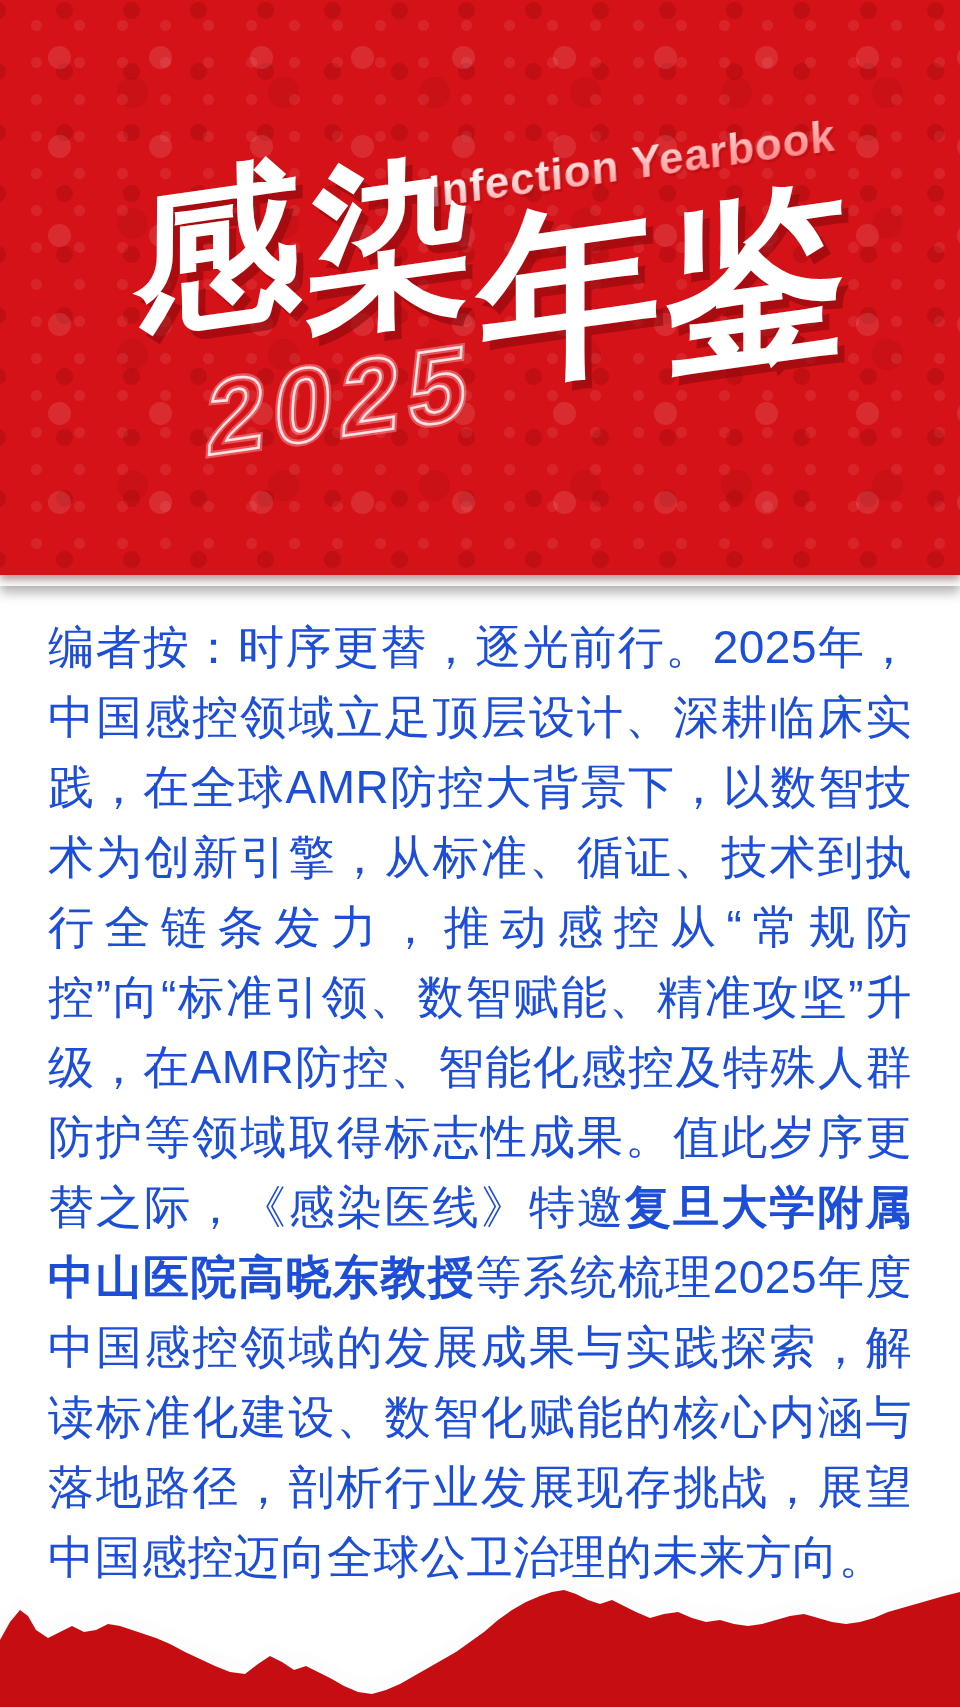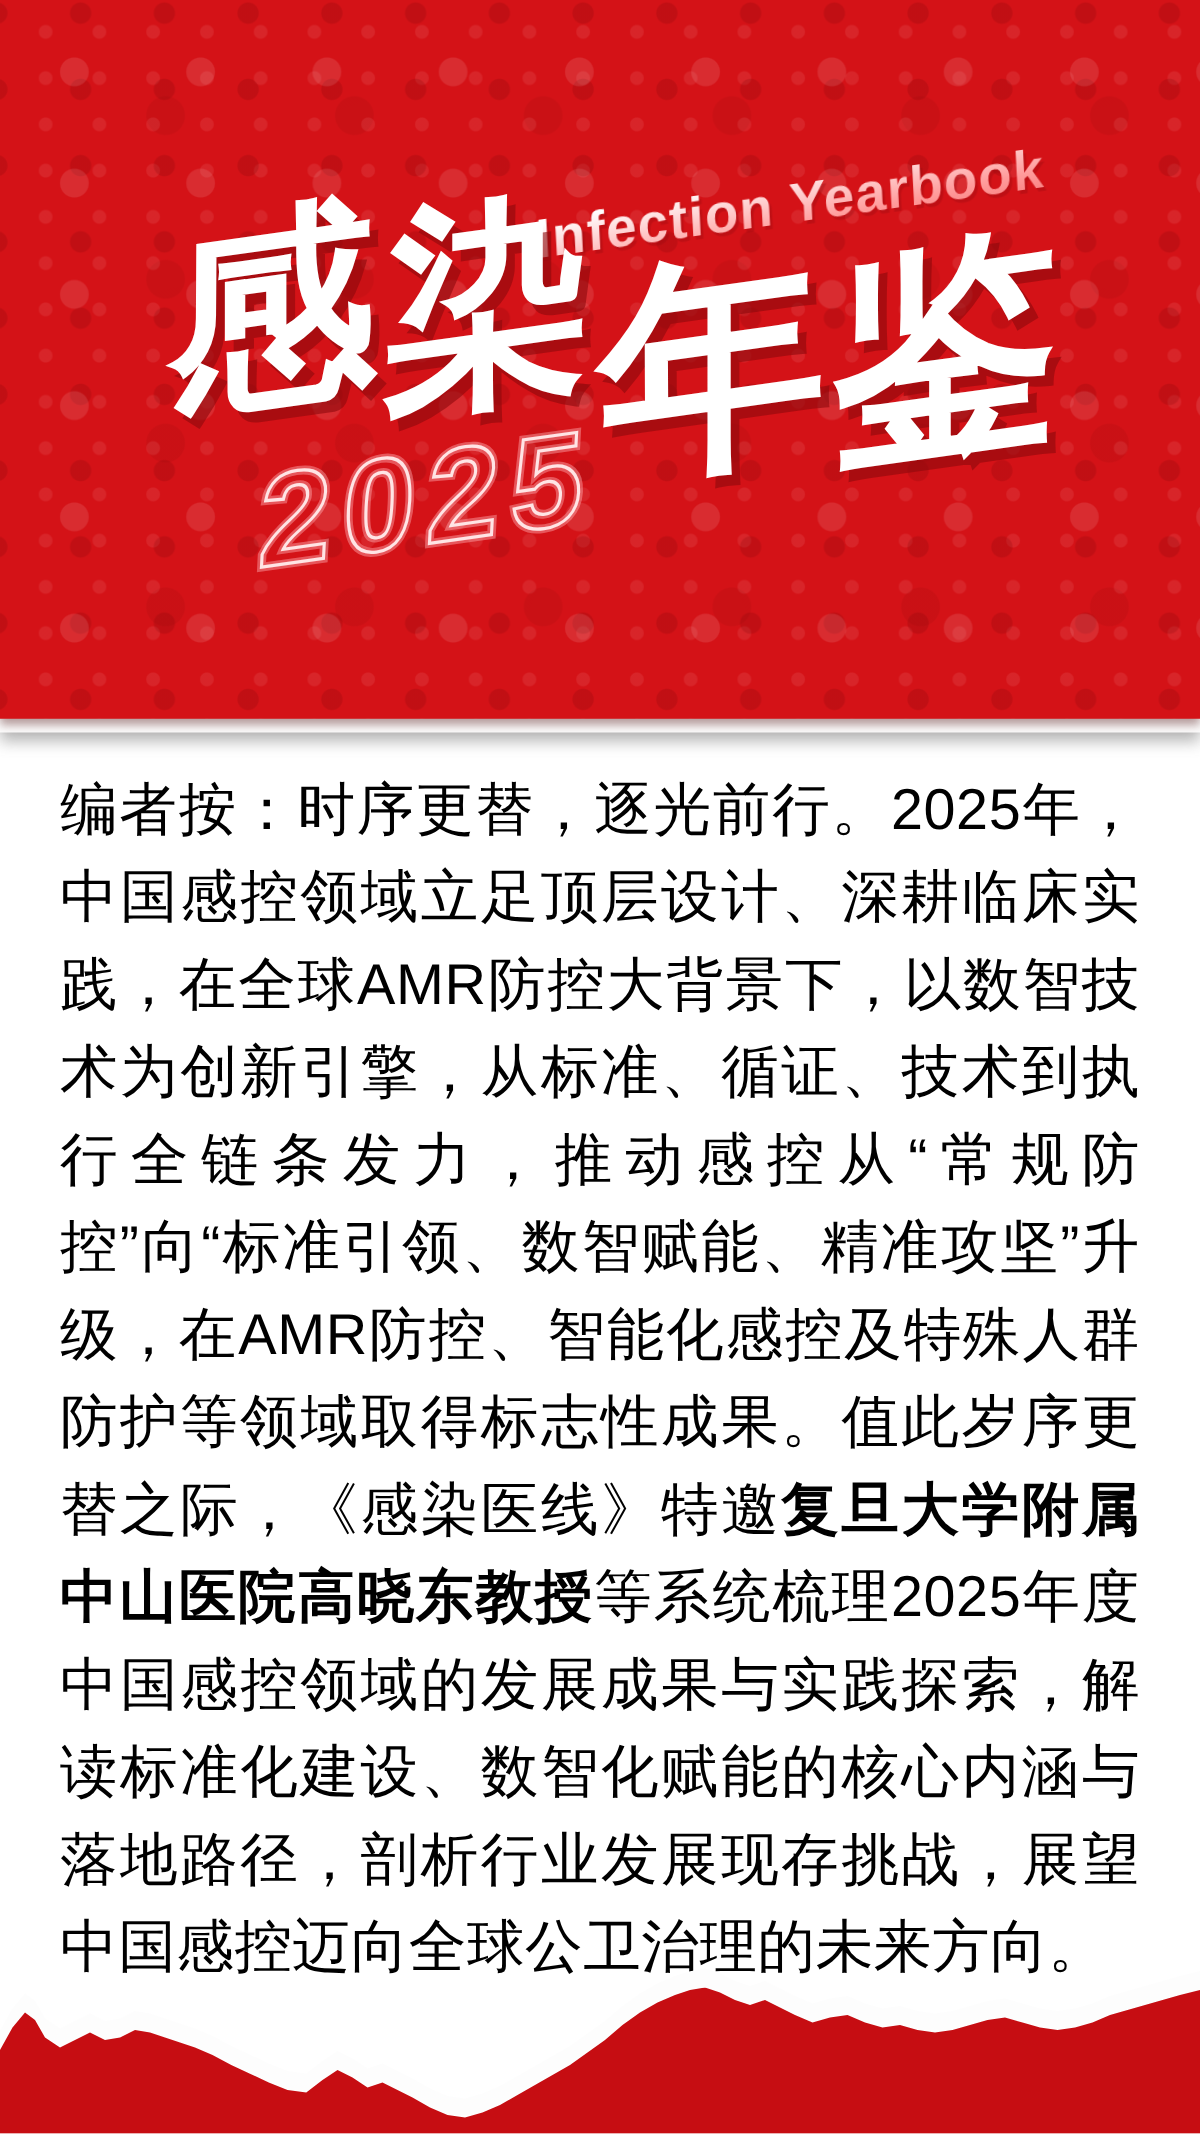--- a/index.html
+++ b/index.html
@@ -65,21 +65,21 @@
   .year-outline,.year-inline{
     position:absolute;left:0;top:0;white-space:nowrap;
     font-size:104px;font-weight:800;letter-spacing:10px;line-height:1.2;
     color:transparent;
   }
   .year-outline{-webkit-text-stroke:7px rgba(255,170,176,0.45);}
   .year-inline{-webkit-text-stroke:2.5px #ffe4e5;}
   
   .note{
     position:absolute;left:48px;right:48px;top:612px;
-    font-size:46px;line-height:70px;font-weight:500;color:#000000;
+    font-size:46px;line-height:70px;font-weight:500;color:#1d4ed8;
     text-align:justify;letter-spacing:0.5px;
   }
   .note b{font-weight:900;}
   
   .tear-bottom-ridge{
     position:absolute;left:0;top:1560px;width:960px;height:147px;
     background:#fdfdfd;
     transform:translateY(-15px);
     clip-path:polygon(0 80px,10px 62px,20px 50px,28px 56px,36px 70px,48px 78px,60px 72px,72px 66px,84px 72px,96px 70px,108px 64px,120px 66px,132px 70px,144px 74px,156px 78px,170px 84px,185px 92px,200px 99px,215px 106px,230px 112px,245px 114px,258px 104px,270px 96px,282px 102px,294px 110px,306px 106px,318px 112px,330px 118px,344px 126px,358px 132px,372px 134px,386px 130px,400px 124px,414px 116px,428px 108px,442px 100px,456px 92px,470px 82px,484px 72px,498px 60px,512px 50px,526px 42px,540px 36px,552px 32px,564px 30px,576px 34px,588px 40px,600px 44px,612px 40px,624px 46px,636px 52px,650px 58px,664px 54px,678px 52px,692px 58px,706px 62px,720px 60px,734px 64px,748px 66px,762px 64px,776px 60px,790px 56px,804px 54px,818px 58px,832px 62px,846px 64px,860px 62px,874px 58px,888px 52px,902px 48px,916px 44px,930px 40px,944px 36px,960px 32px,960px 147px,0 147px);
     filter:drop-shadow(0 -6px 6px rgba(70,70,70,0.35));

